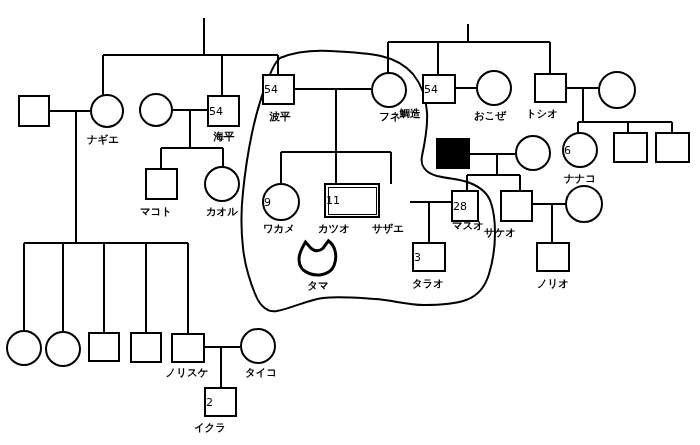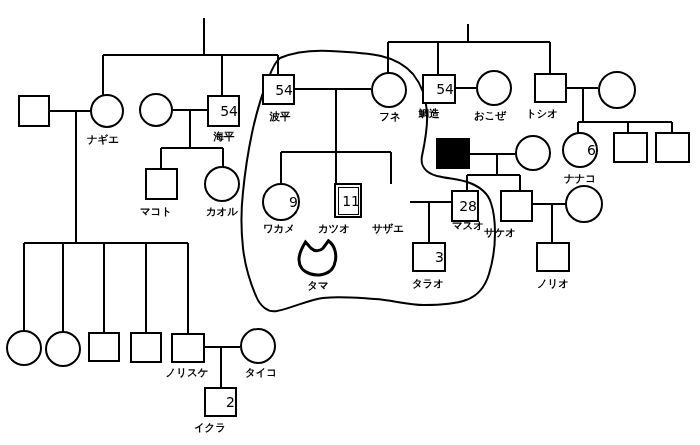--- a/index.html
+++ b/index.html
@@ -10,22 +10,22 @@
     font-family:"DejaVu Sans",sans-serif;
     color:#000;
     overflow:hidden;
   }
   #lines{position:absolute;left:0;top:0;}
   .node{
     position:absolute;
     box-sizing:border-box;
     border:2.5px solid #000;
     background:#fff;
-    display:flex;align-items:center;justify-content:flex-end;
-    font-size:14px;line-height:1;
+    display:flex;align-items:center;justify-content:flex-start;
+    font-size:11px;line-height:1;
   }
   .circle{border-radius:50%;}
   .filled{background:#000;}
   .double::after{
     content:"";
     position:absolute;inset:1.5px;
     border:1.5px solid #000;
   }
   .age{position:relative;z-index:2;}
   .label{
@@ -170,21 +170,21 @@
   <div class="node" style="left:145px;top:168px;width:33px;height:32px"></div>
   <div class="node circle" style="left:204px;top:166px;width:36px;height:36px"></div>
 
   <div class="node" style="left:262px;top:74px;width:33px;height:31px">
       <span class="age">54</span>
     </div>
   <div class="node circle" style="left:371px;top:72px;width:36px;height:36px"></div>
   <div class="node circle" style="left:262px;top:183px;width:38px;height:38px">
       <span class="age">9</span>
     </div>
-  <div class="node double" style="left:334px;top:183px;width:28px;height:35px">
+  <div class="node double" style="left:324px;top:183px;width:56px;height:35px">
       <span class="age">11</span>
     </div>
   <div class="node" style="left:451px;top:190px;width:28px;height:32px">
       <span class="age">28</span>
     </div>
   <div class="node" style="left:412px;top:242px;width:34px;height:30px">
       <span class="age">3</span>
     </div>
 
   <div class="node" style="left:422px;top:74px;width:34px;height:30px">
@@ -220,21 +220,21 @@
   <div class="label" style="left:156px;top:206px">マコト</div>
   <div class="label" style="left:222px;top:206px">カオル</div>
   <div class="label" style="left:280px;top:111px">波平</div>
   <div class="label" style="left:390px;top:111px">フネ</div>
   <div class="label" style="left:279px;top:223px">ワカメ</div>
   <div class="label" style="left:334px;top:223px">カツオ</div>
   <div class="label" style="left:388px;top:223px">サザエ</div>
   <div class="label" style="left:468px;top:220px">マスオ</div>
   <div class="label" style="left:428px;top:278px">タラオ</div>
   <div class="label" style="left:318px;top:280px">タマ</div>
-  <div class="label" style="left:429px;top:108px">鯛造</div>
+  <div class="label" style="left:410px;top:108px">鯛造</div>
   <div class="label" style="left:490px;top:110px">おこぜ</div>
   <div class="label" style="left:542px;top:108px">トシオ</div>
   <div class="label" style="left:580px;top:173px">ナナコ</div>
   <div class="label" style="left:500px;top:227px">サケオ</div>
   <div class="label" style="left:553px;top:278px">ノリオ</div>
   <div class="label" style="left:187px;top:367px">ノリスケ</div>
   <div class="label" style="left:261px;top:367px">タイコ</div>
   <div class="label" style="left:210px;top:422px">イクラ</div>
 
 </div>

